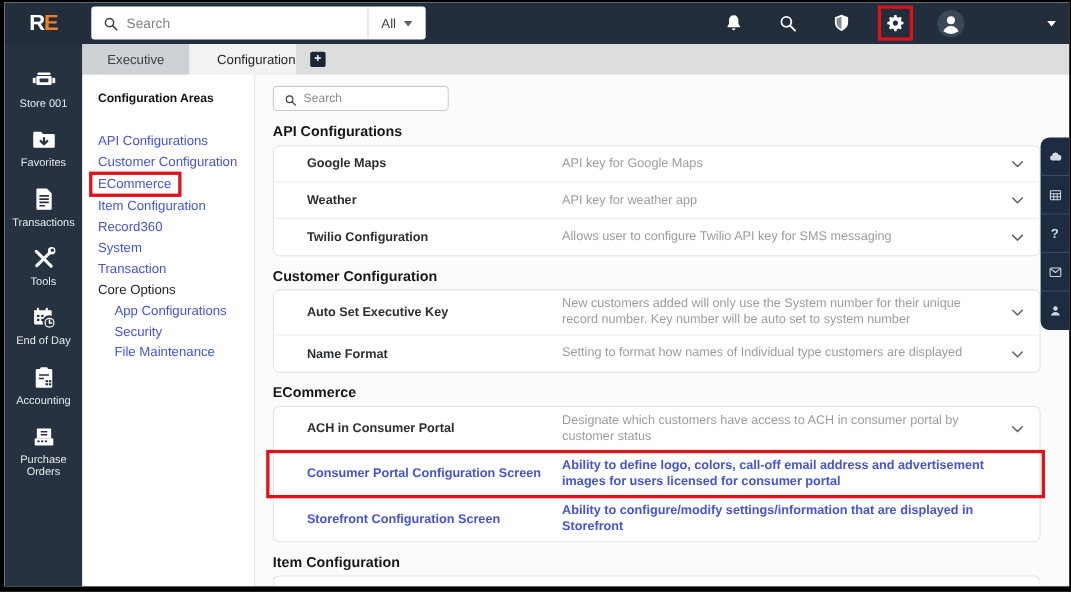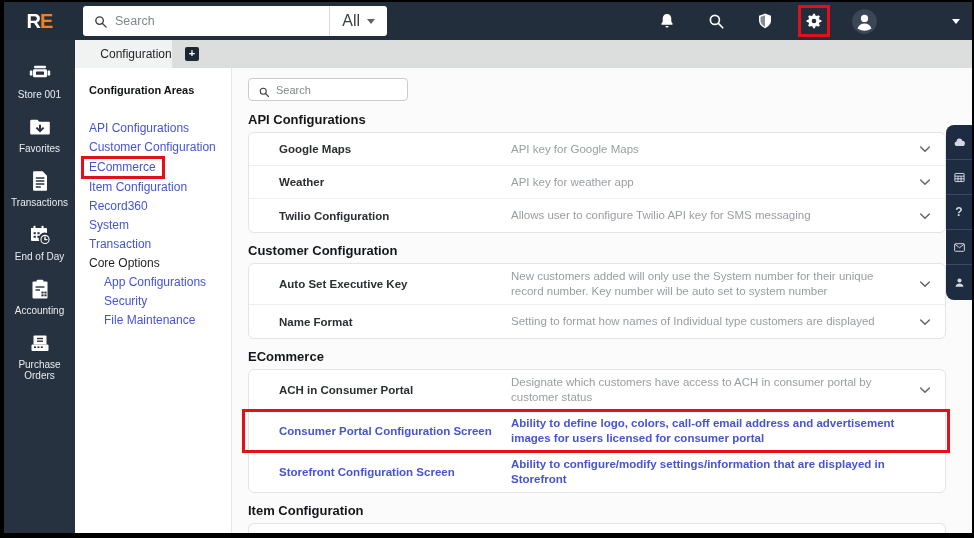--- a/index.html
+++ b/index.html
@@ -9,21 +9,21 @@
   .app { position:absolute; left:4px; top:2px; right:2px; bottom:5px; background:#fbfbfb; overflow:hidden; display:flex; flex-direction:column; }
 
   
   .topbar { height:38px; background:#232e3c; display:flex; align-items:center; flex:none; }
   .logo { width:71px; height:38px; display:flex; align-items:center; justify-content:center; font-size:20px; font-weight:bold; letter-spacing:-1px; cursor:pointer; }
   .logo .lr { color:#fff; } .logo .le { color:#ef8122; }
   .gsearch { margin-left:8px; width:304px; height:30px; background:#fff; border-radius:3px; display:flex; align-items:center; overflow:hidden; }
   .gsearch .icon { width:15px; height:15px; margin:0 7px 0 10px; color:#3c4043; }
   .gsearch input { border:none; outline:none; flex:1; font-size:12.5px; color:#333; font-family:inherit; min-width:0; }
   .gsearch input::placeholder { color:#80868b; }
-  .scope { height:100%; border-left:1px solid #d7d9db; padding:0 12px; display:flex; align-items:center; gap:7px; font-size:16px; color:#3c4043; cursor:pointer; }
+  .scope { height:100%; border-left:1px solid #d7d9db; padding:0 12px; display:flex; align-items:center; gap:7px; font-size:12px; color:#3c4043; cursor:pointer; }
   .tri-dn { width:0; height:0; border-left:4px solid transparent; border-right:4px solid transparent; border-top:5px solid #5f6368; }
   .top-icons { margin-left:auto; display:flex; align-items:center; }
   .ibtn { width:18px; height:18px; color:#fff; margin-left:31px; cursor:pointer; position:relative; }
   .ibtn svg { width:100%; height:100%; display:block; }
   .gear-wrap { margin-left:24px; border:3px solid #e3101b; padding:4px; width:32px; height:32px; cursor:pointer; }
   .gear-wrap .icon { width:18px; height:18px; color:#fff; display:block; }
   .avatar { width:27px; height:27px; margin-left:21px; border-radius:50%; cursor:pointer; }
   .avatar svg { width:100%; height:100%; display:block; }
   .top-caret { margin-left:74px; margin-right:12px; }
   .tri-dn.white { border-top-color:#fff; }
@@ -169,20 +169,33 @@
                   <line x1="7.8" y1="12" x2="16.4" y2="12"></line>
                   <line x1="7.8" y1="15" x2="16.4" y2="15"></line>
                   <line x1="7.8" y1="18" x2="12.8" y2="18"></line>
                 </g>
               </svg>
             </span>
             <div class="side-label">Transactions</div>
           </div>
           <div class="side-item">
             <span class="icon ">
+              <svg viewBox="0 0 24 24">
+                <g stroke="currentColor" stroke-width="2.8" stroke-linecap="round">
+                  <line x1="5" y1="5.5" x2="18.5" y2="19"></line>
+                  <line x1="19" y1="5" x2="5.5" y2="18.5"></line>
+                </g>
+                <circle cx="19" cy="5" r="3.4" fill="currentColor"></circle>
+                <circle cx="19.6" cy="4.4" r="1.5" fill="#273240"></circle>
+              </svg>
+            </span>
+            <div class="side-label">Tools</div>
+          </div>
+          <div class="side-item">
+            <span class="icon ">
               <svg viewBox="0 0 24 24" fill="currentColor">
                 <path d="M3 5h15a1 1 0 0 1 1 1v4.1a6 6 0 0 0-7.8 7.9H3.9A.9.9 0 0 1 3 17.1V5z"></path>
                 <rect x="5.5" y="2.8" width="2" height="3.4" rx="0.8"></rect>
                 <rect x="13.5" y="2.8" width="2" height="3.4" rx="0.8"></rect>
                 <g fill="#273240">
                   <rect x="5.6" y="9.2" width="2.2" height="2"></rect>
                   <rect x="9.4" y="9.2" width="2.2" height="2"></rect>
                   <rect x="5.6" y="12.8" width="2.2" height="2"></rect>
                   <rect x="9.4" y="12.8" width="2.2" height="2"></rect>
                 </g>
@@ -230,20 +243,21 @@
                   <rect x="12.8" y="15.4" width="2" height="1.6"></rect>
                 </g>
               </svg>
             </span>
             <div class="side-label">Purchase Orders</div>
           </div>
         </nav>
 
       <div class="main-col">
         <div class="tabstrip">
+          <div class="tab">Executive</div>
           <div class="tab active">Configuration</div>
           <div class="newtab">+</div>
         </div>
 
         <div class="content-row">
           <aside class="config-panel">
             <div class="cp-title">Configuration Areas</div>
             <div id="cp-links"><div class="cp-item link">API Configurations</div><div class="cp-item link">Customer Configuration</div><div class="cp-item link hl">ECommerce</div><div class="cp-item link">Item Configuration</div><div class="cp-item link">Record360</div><div class="cp-item link">System</div><div class="cp-item link">Transaction</div><div class="cp-item">Core Options</div><div class="cp-item link indent">App Configurations</div><div class="cp-item link indent">Security</div><div class="cp-item link indent">File Maintenance</div></div>
           </aside>
 

